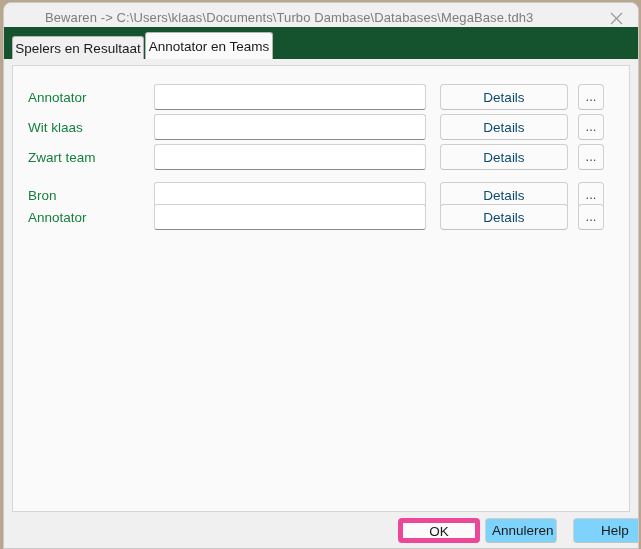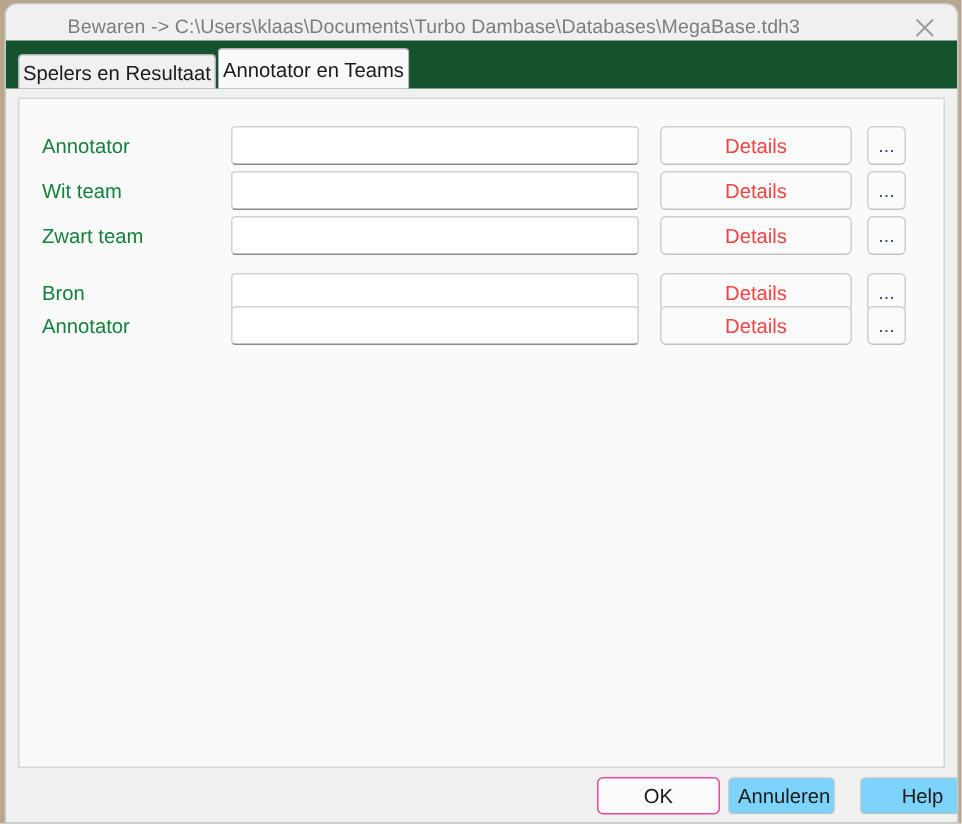--- a/index.html
+++ b/index.html
@@ -149,21 +149,21 @@
     top: 0px;
     width: 128px;
     height: 26px;
     box-sizing: border-box;
     background: #fbfbfb;
     border: 1px solid #cfcfcf;
     border-bottom-color: #c2c2c2;
     border-radius: 4px;
     font-family: "Liberation Sans", sans-serif;
     font-size: 13.5px;
-    color: #ef4444;
+    color: #0c4a6e;
     cursor: default;
   }
   .row-ellipsis {
     position: absolute;
     left: 565px;
     top: 0px;
     width: 26px;
     height: 26px;
     box-sizing: border-box;
     background: #fbfbfb;
@@ -197,21 +197,21 @@
     border-bottom-color: #c2c2c2;
     border-radius: 4px;
     font-family: "Liberation Sans", sans-serif;
     font-size: 13.5px;
     color: #1a1a1a;
     cursor: default;
   }
   #btn-ok {
     left: 394px;
     width: 82px;
-    border: 1px solid #ec4899;
+    border: 5px solid #ec4899;
     background: #fbfbfb;
   }
   #btn-cancel { left: 481px; width: 72px; }
   #btn-help   { left: 569px; width: 84px; }
 </style>
 </head>
 <body>
 
 <div id="window">
 
@@ -237,21 +237,21 @@
   <div id="tabpanel">
 
     <div class="form-row" style="top:18px;">
       <div class="row-label">Annotator</div>
       <input class="row-input" type="text" value="" style="">
       <button class="row-details">Details</button>
       <button class="row-ellipsis">...</button>
     </div>
 
     <div class="form-row" style="top:48px;">
-      <div class="row-label">Wit team</div>
+      <div class="row-label">Wit klaas</div>
       <input class="row-input" type="text" value="" style="">
       <button class="row-details">Details</button>
       <button class="row-ellipsis">...</button>
     </div>
 
     <div class="form-row" style="top:78px;">
       <div class="row-label">Zwart team</div>
       <input class="row-input" type="text" value="" style="">
       <button class="row-details">Details</button>
       <button class="row-ellipsis">...</button>

